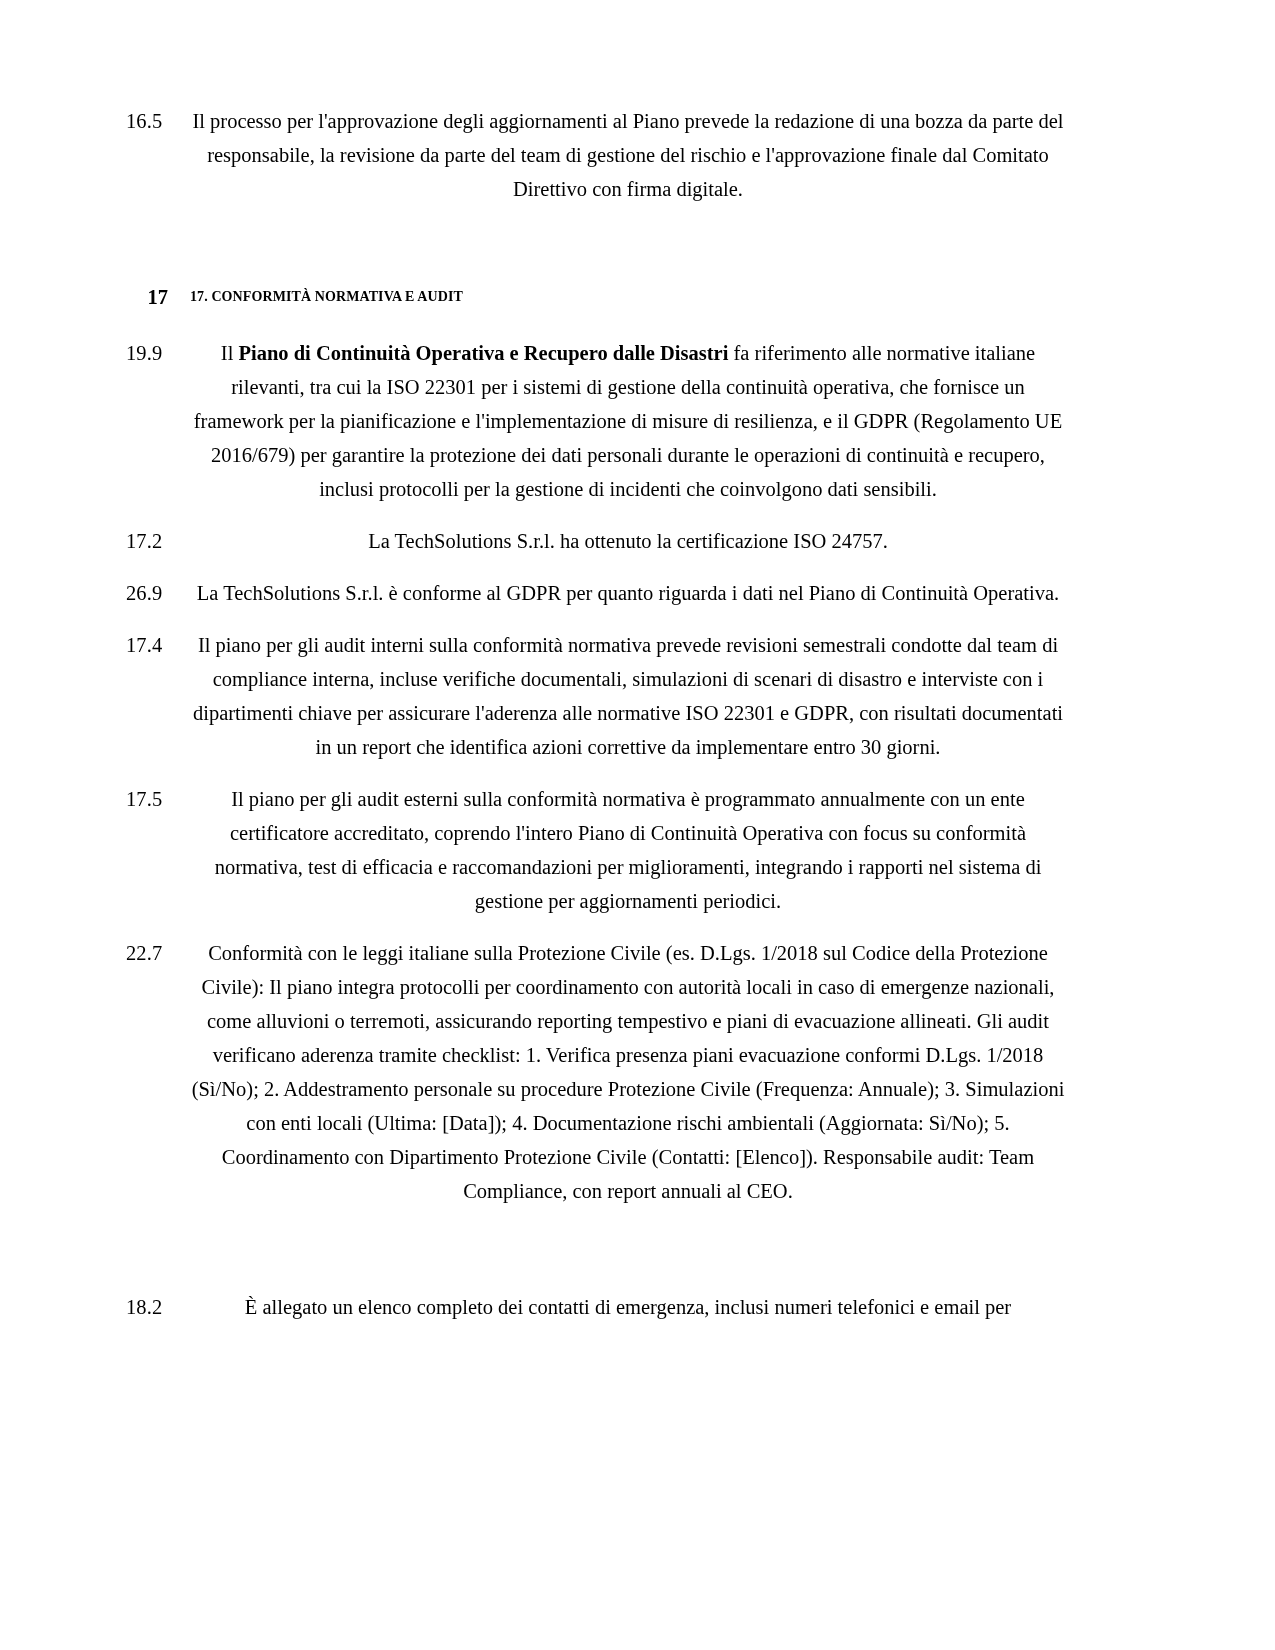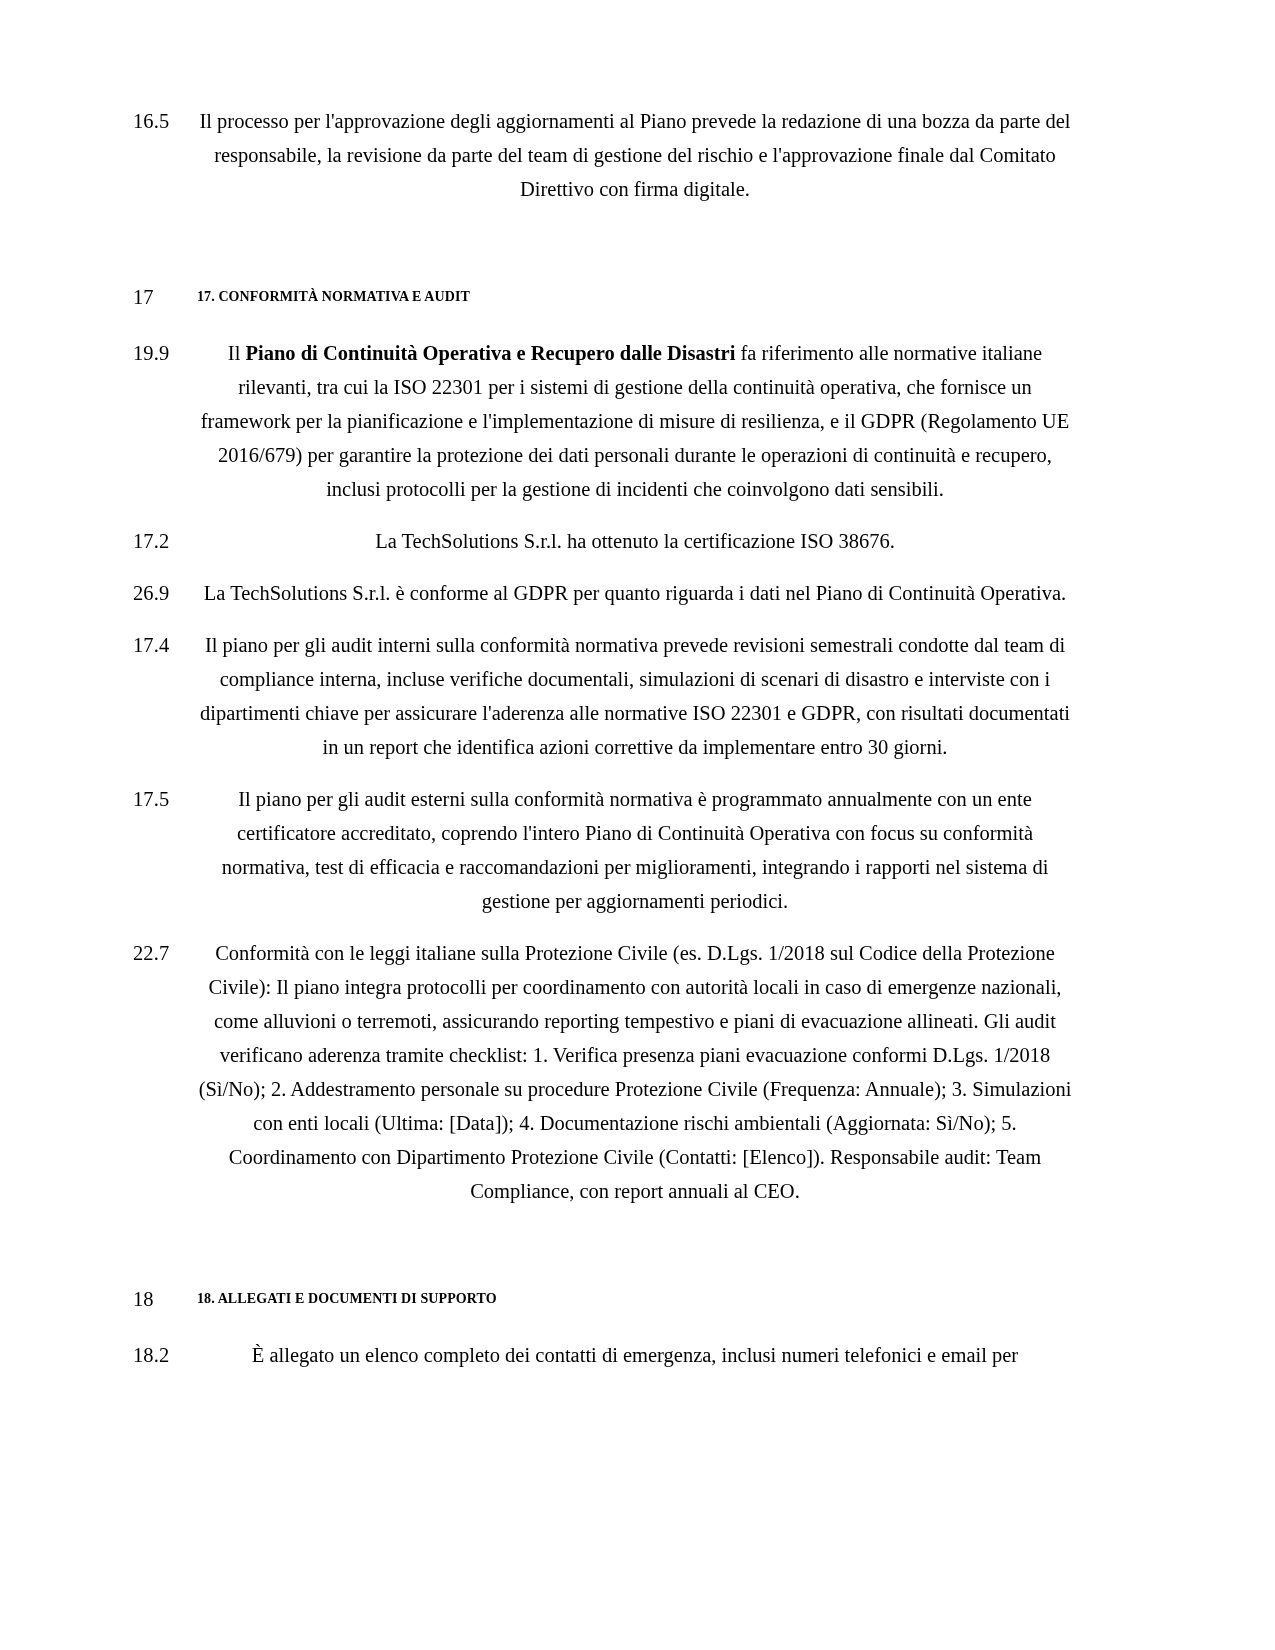--- a/index.html
+++ b/index.html
@@ -15,21 +15,21 @@
     position: relative;
     width: 1275px;
     height: 1650px;
     background: #ffffff;
     overflow: hidden;
     box-sizing: border-box;
     padding: 0;
   }
   .content {
     position: absolute;
-    left: 133px;
+    left: 126px;
     top: 104px;
     width: 940px;
   }
 
   
   .clause {
     display: flex;
     align-items: flex-start;
     margin: 0 0 18px 0;
   }
@@ -55,25 +55,26 @@
 
   
   .heading {
     display: flex;
     align-items: flex-start;
     margin: 0 0 14px 0;
   }
   .heading .num {
     flex: 0 0 64px;
     width: 64px;
+    text-align: right;
     padding-right: 22px;
     box-sizing: border-box;
     font-size: 20.5px;
     line-height: 34px;
-    font-weight: normal;
+    font-weight: bold;
     white-space: nowrap;
   }
   .heading .body {
     flex: 1 1 auto;
     font-size: 14px;
     line-height: 34px;
     font-weight: bold;
     letter-spacing: 0.1px;
   }
 
@@ -101,21 +102,21 @@
 
     <div class="gap-small"></div>
 
     <div class="clause">
       <div class="num">19.9</div>
       <div class="body"><span>Il </span><b>Piano di Continuità Operativa e Recupero dalle Disastri</b><span> fa riferimento alle normative italiane rilevanti, tra cui la ISO 22301 per i sistemi di gestione della continuità operativa, che fornisce un framework per la pianificazione e l'implementazione di misure di resilienza, e il GDPR (Regolamento UE 2016/679) per garantire la protezione dei dati personali durante le operazioni di continuità e recupero, inclusi protocolli per la gestione di incidenti che coinvolgono dati sensibili.</span></div>
     </div>
 
     <div class="clause">
       <div class="num">17.2</div>
-      <div class="body">La TechSolutions S.r.l. ha ottenuto la certificazione ISO 38676.</div>
+      <div class="body">La TechSolutions S.r.l. ha ottenuto la certificazione ISO 24757.</div>
     </div>
 
     <div class="clause">
       <div class="num">26.9</div>
       <div class="body">La TechSolutions S.r.l. è conforme al GDPR per quanto riguarda i dati nel Piano di Continuità Operativa.</div>
     </div>
 
     <div class="clause">
       <div class="num">17.4</div>
       <div class="body">Il piano per gli audit interni sulla conformità normativa prevede revisioni semestrali condotte dal team di compliance interna, incluse verifiche documentali, simulazioni di scenari di disastro e interviste con i dipartimenti chiave per assicurare l'aderenza alle normative ISO 22301 e GDPR, con risultati documentati in un report che identifica azioni correttive da implementare entro 30 giorni.</div>
@@ -126,24 +127,20 @@
       <div class="body">Il piano per gli audit esterni sulla conformità normativa è programmato annualmente con un ente certificatore accreditato, coprendo l'intero Piano di Continuità Operativa con focus su conformità normativa, test di efficacia e raccomandazioni per miglioramenti, integrando i rapporti nel sistema di gestione per aggiornamenti periodici.</div>
     </div>
 
     <div class="clause">
       <div class="num">22.7</div>
       <div class="body">Conformità con le leggi italiane sulla Protezione Civile (es. D.Lgs. 1/2018 sul Codice della Protezione Civile): Il piano integra protocolli per coordinamento con autorità locali in caso di emergenze nazionali, come alluvioni o terremoti, assicurando reporting tempestivo e piani di evacuazione allineati. Gli audit verificano aderenza tramite checklist: 1. Verifica presenza piani evacuazione conformi D.Lgs. 1/2018 (Sì/No); 2. Addestramento personale su procedure Protezione Civile (Frequenza: Annuale); 3. Simulazioni con enti locali (Ultima: [Data]); 4. Documentazione rischi ambientali (Aggiornata: Sì/No); 5. Coordinamento con Dipartimento Protezione Civile (Contatti: [Elenco]). Responsabile audit: Team Compliance, con report annuali al CEO.</div>
     </div>
 
     <div class="gap-before-heading"></div>
 
-    <div class="heading">
-      <div class="num">18</div>
-      <div class="body">18. ALLEGATI E DOCUMENTI DI SUPPORTO</div>
-    </div>
 
     <div class="gap-small"></div>
 
 
     <div class="clause">
       <div class="num">18.2</div>
       <div class="body">È allegato un elenco completo dei contatti di emergenza, inclusi numeri telefonici e email per</div>
     </div>
 
   </div>

